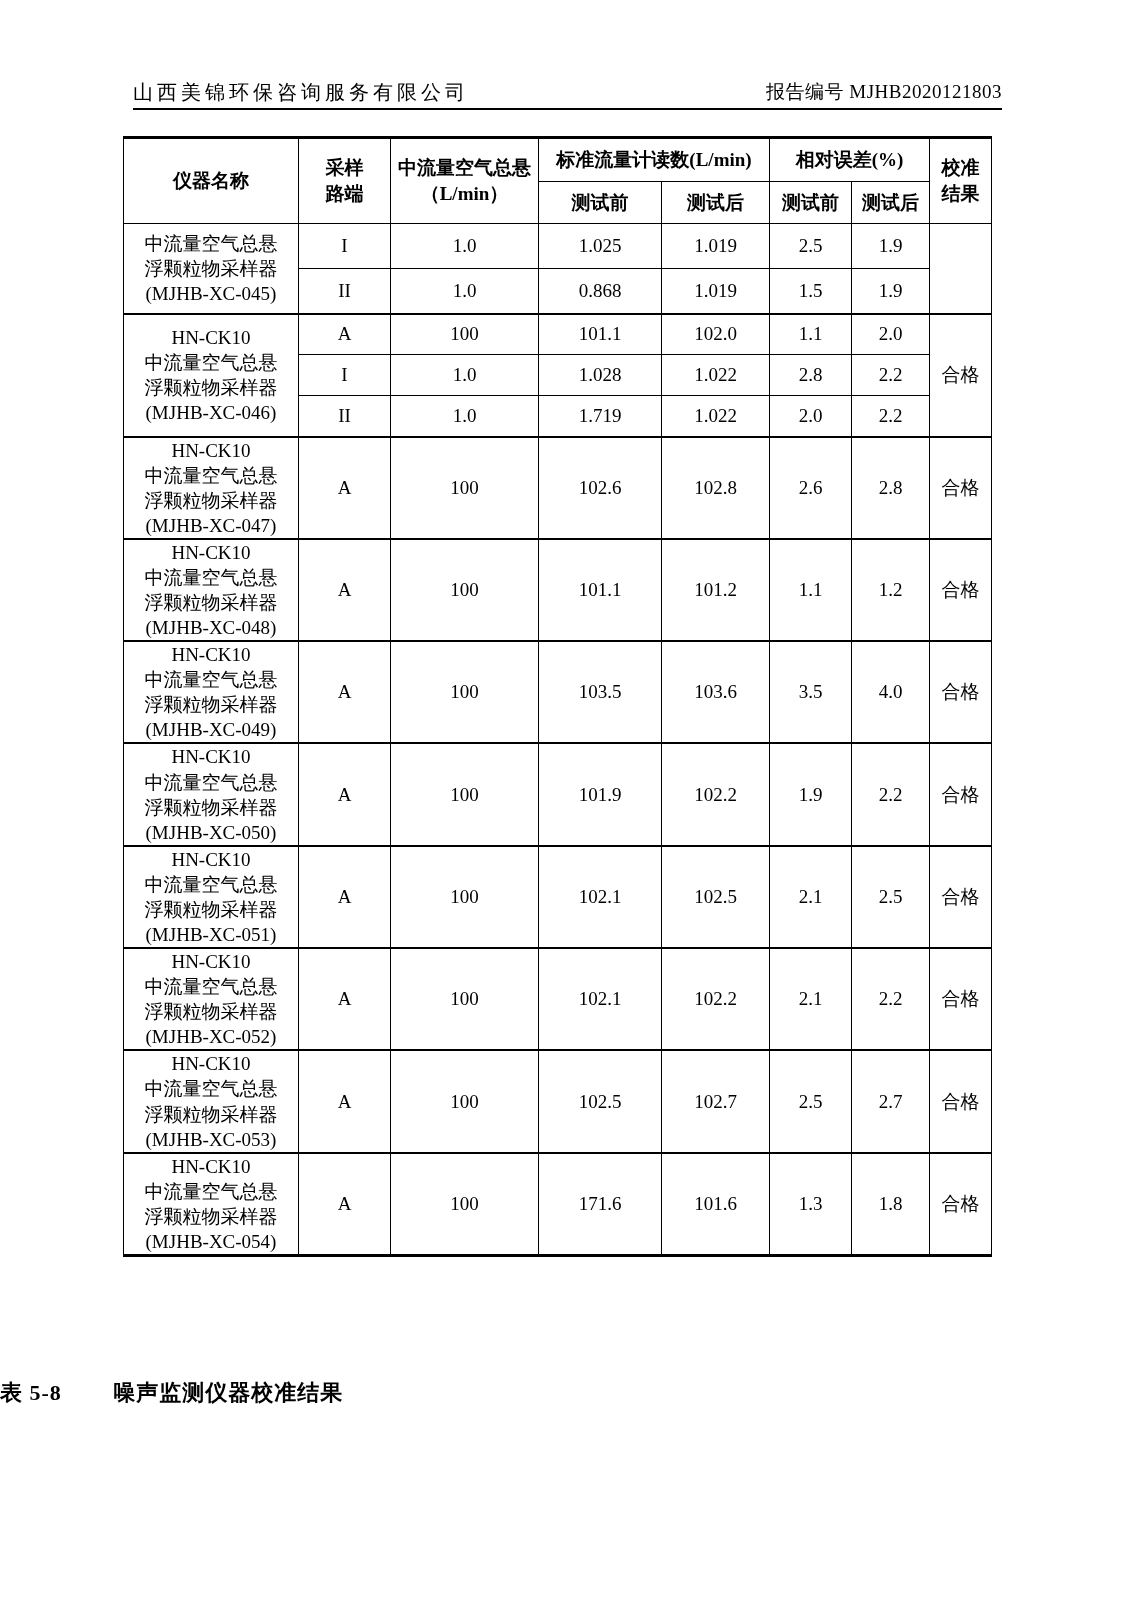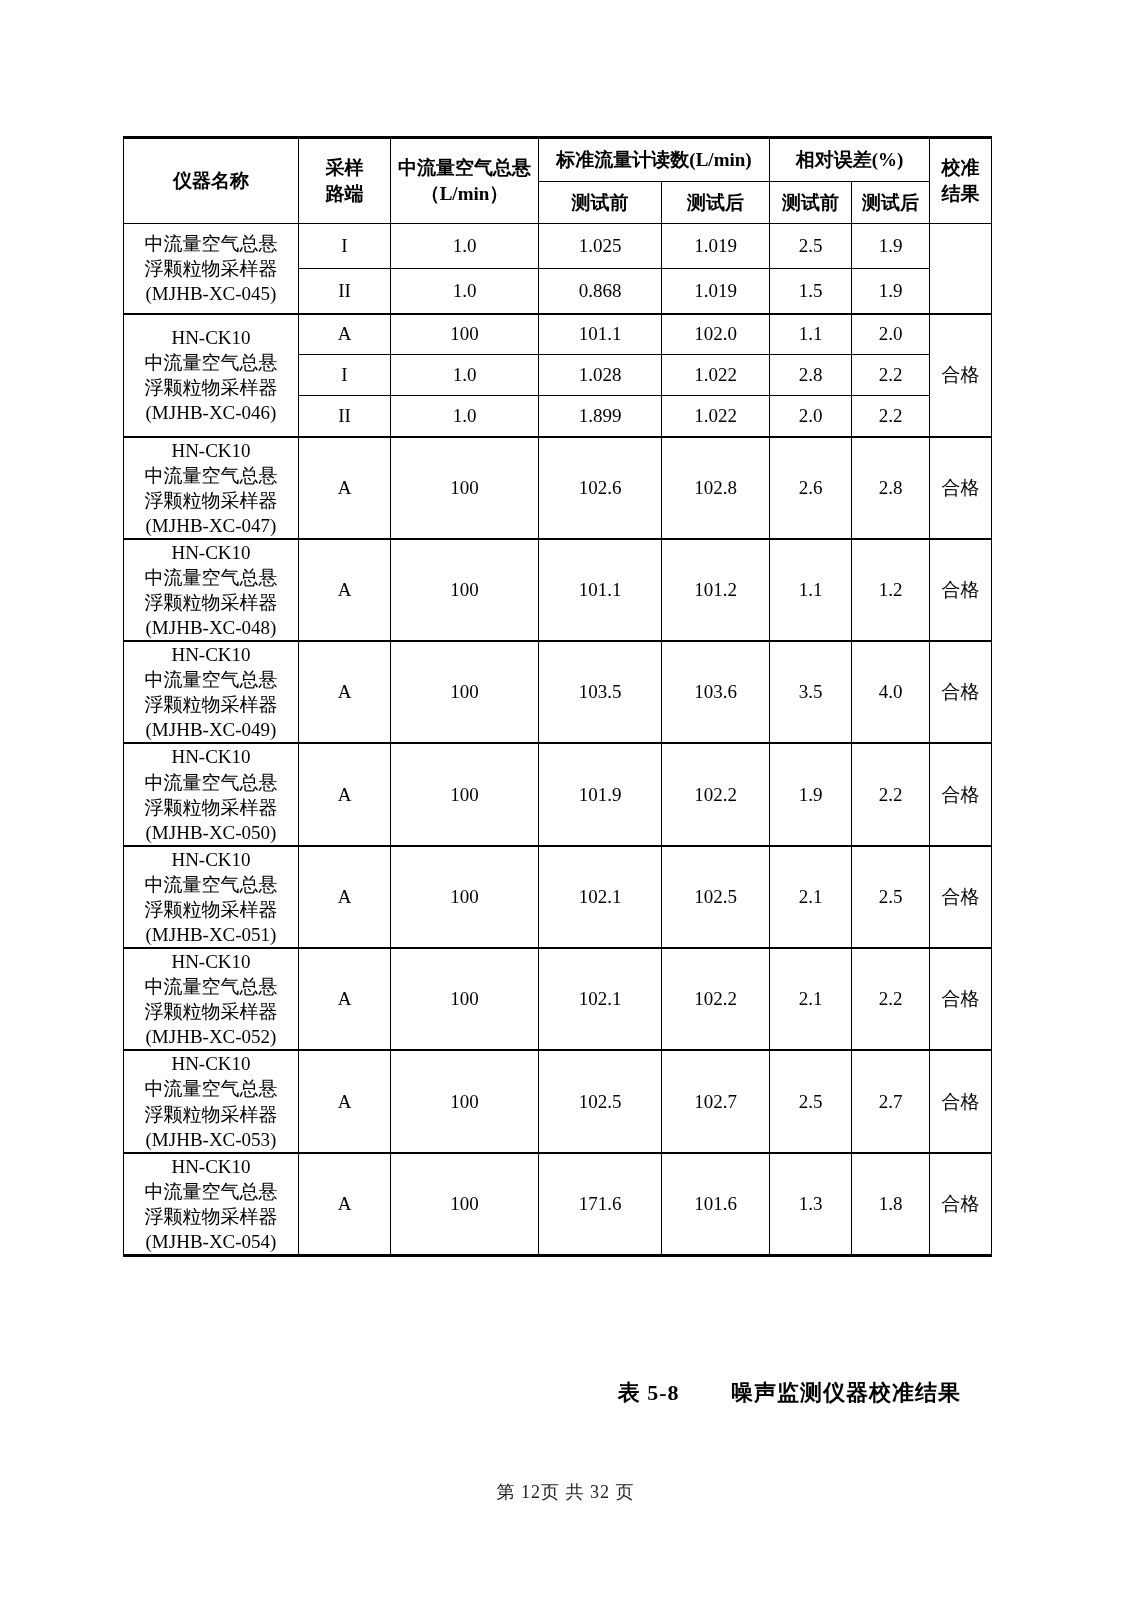--- a/index.html
+++ b/index.html
@@ -46,37 +46,41 @@
   tr.h44 { height: 44px; }
   tr.h42 { height: 42px; }
   tr.h45 { height: 45px; }
   tr.h41 { height: 41px; }
   tr.h98 { height: 98px; }
   tr.gsep > td { border-top: 2px solid #000; }
 
   
   .caption {
     position: absolute; left: 0; top: 1378px; width: 961px;
-    text-align: right; font-weight: bold; font-size: 22px;
+    text-align: left; font-weight: bold; font-size: 22px;
     letter-spacing: 1px;
   }
   .caption .cap-title { margin-left: 45px; }
 
   
   .pg-footer {
     position: absolute; left: 0; top: 1480px; width: 1131px;
     text-align: center; font-size: 18px; color: #222;
     letter-spacing: 1px;
   }
 </style>
 </head>
 <body>
 
 <div class="page">
 
+  <div class="pg-header">
+    <span class="company">山西美锦环保咨询服务有限公司</span>
+    <span class="report-no">报告编号 MJHB2020121803</span>
+  </div>
 
   <table class="cal">
     <colgroup>
       <col style="width:175px">
         <col style="width:92px">
         <col style="width:148px">
       <col style="width:123px">
         <col style="width:108px">
         <col style="width:82px">
       <col style="width:78px">
@@ -141,21 +145,21 @@
         <td>I</td>
         <td>1.0</td>
         <td>1.028</td>
         <td>1.022</td>
         <td>2.8</td>
         <td>2.2</td>
       </tr>
       <tr class="h41">
         <td>II</td>
         <td>1.0</td>
-        <td>1.899</td>
+        <td>1.719</td>
         <td>1.022</td>
         <td>2.0</td>
         <td>2.2</td>
       </tr>
 
       <tr class="h98 gsep">
         <td class="name">HN-CK10
 中流量空气总悬
 浮颗粒物采样器
 (MJHB-XC-047)</td>
@@ -267,17 +271,14 @@
       </tr>
 
     </tbody>
   </table>
 
   <div class="caption">
     <span class="cap-label">表 5-8</span>
     <span class="cap-title">噪声监测仪器校准结果</span>
   </div>
 
-  <div class="pg-footer">
-    <span>第 12页 共 32 页</span>
-  </div>
 
 </div>
 
 </body></html>

